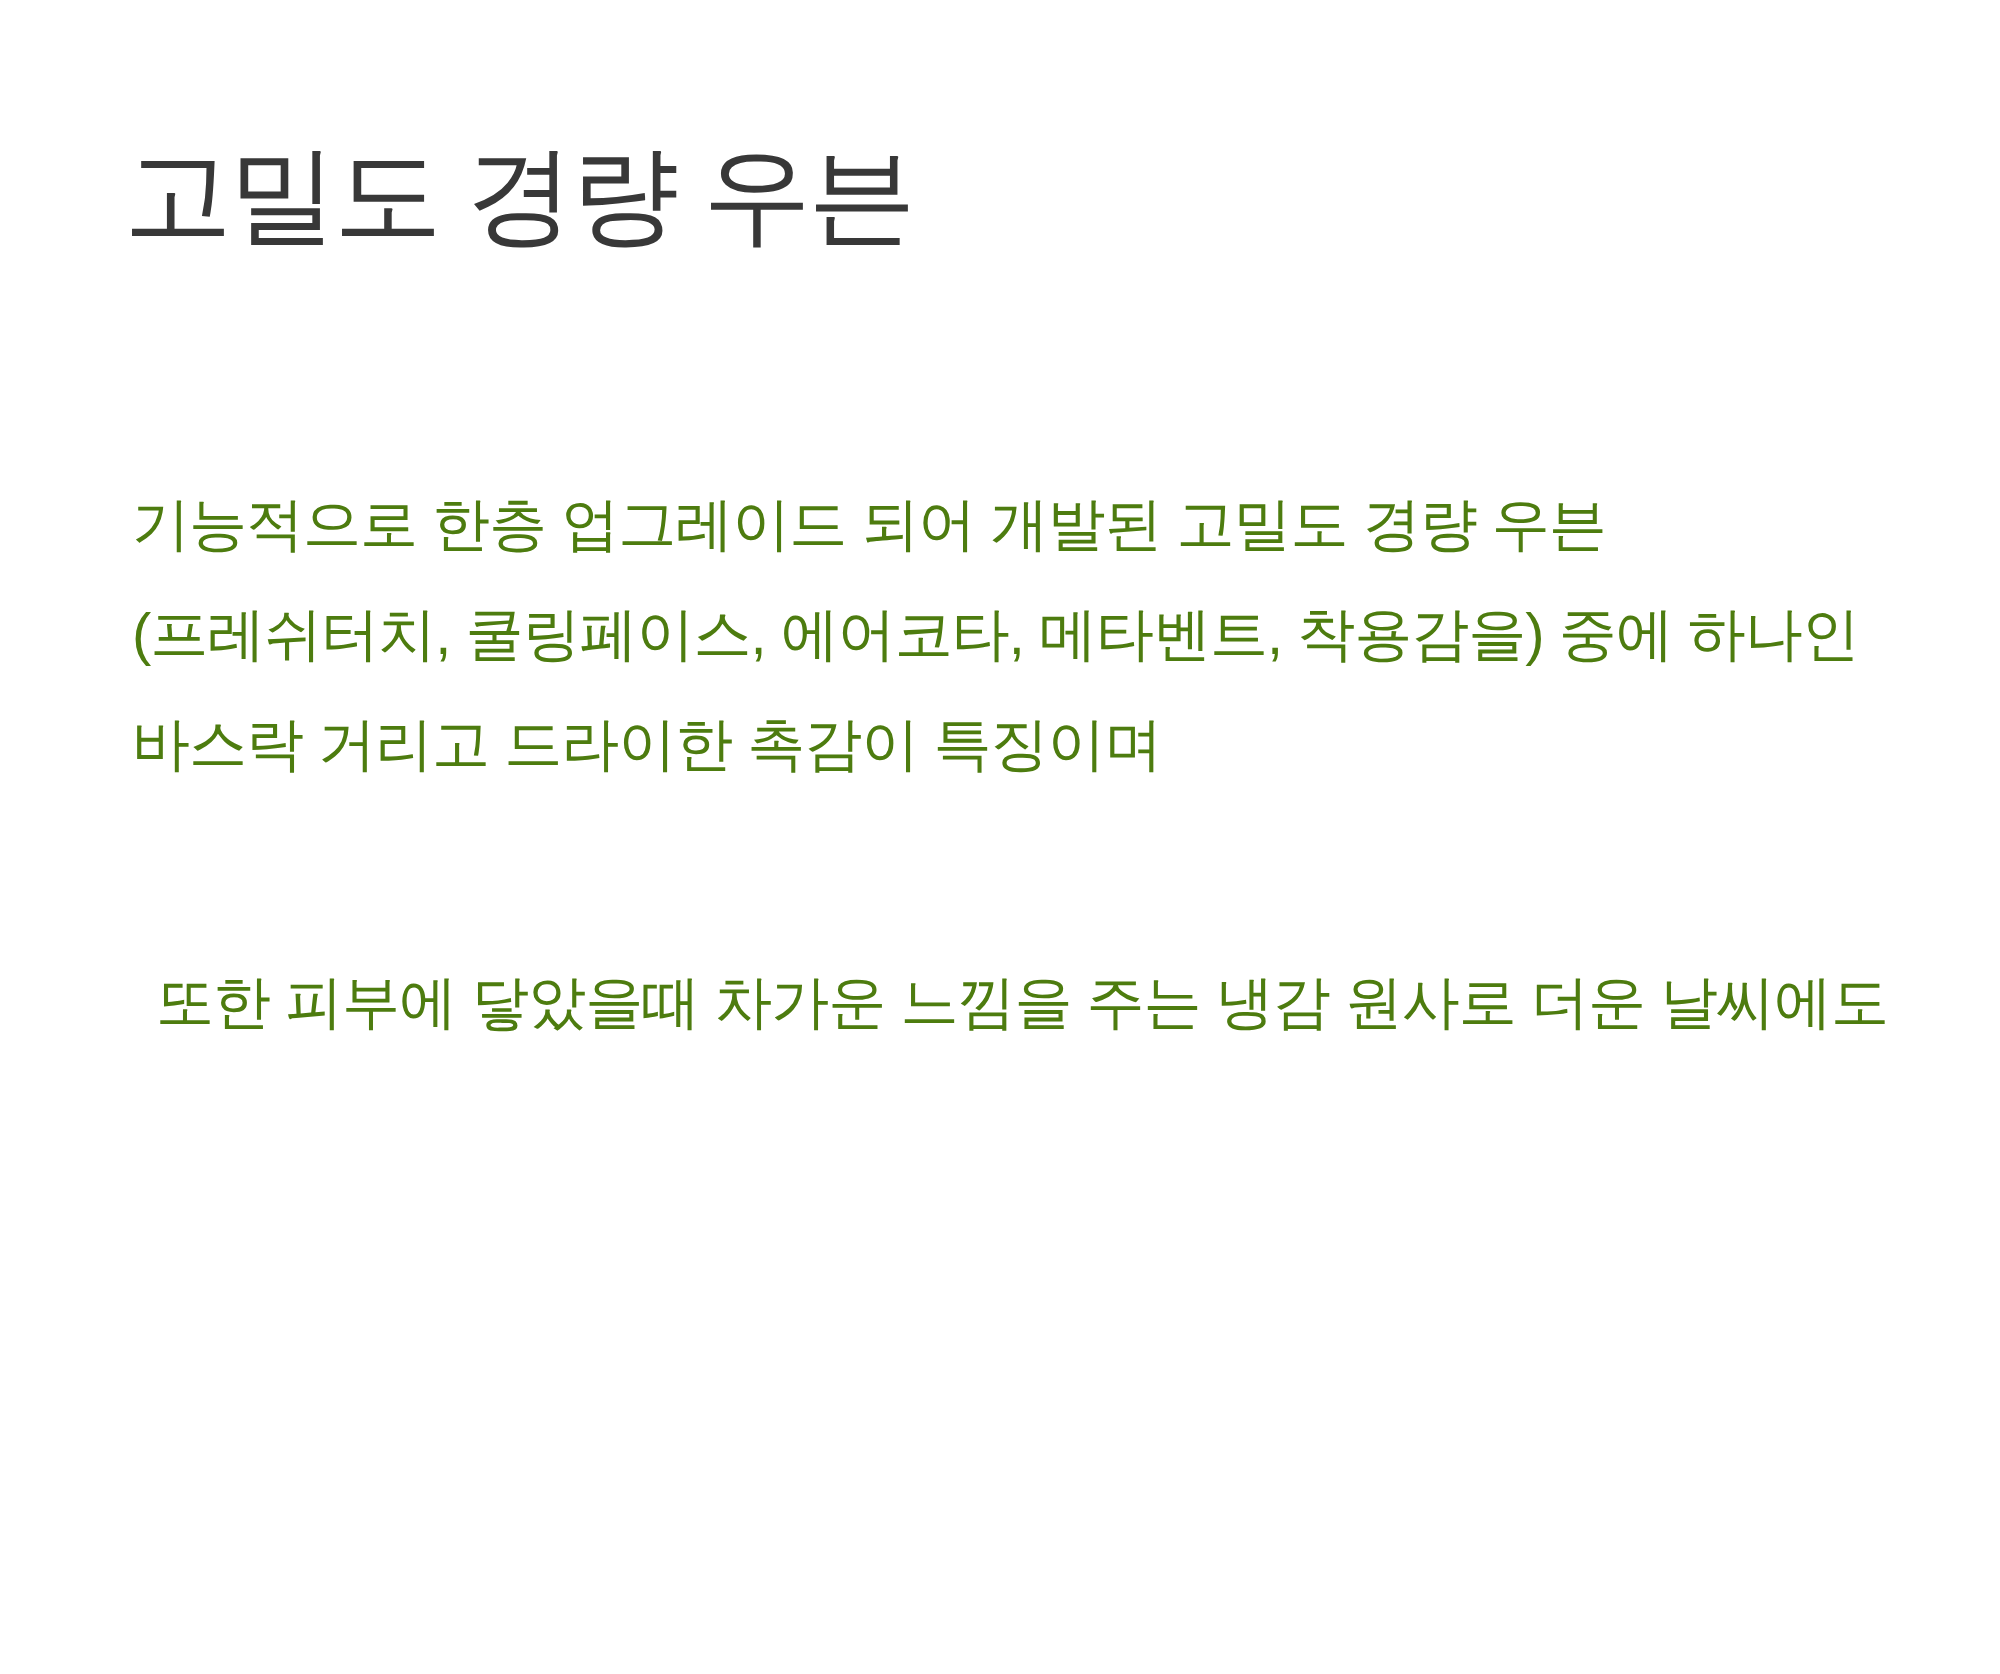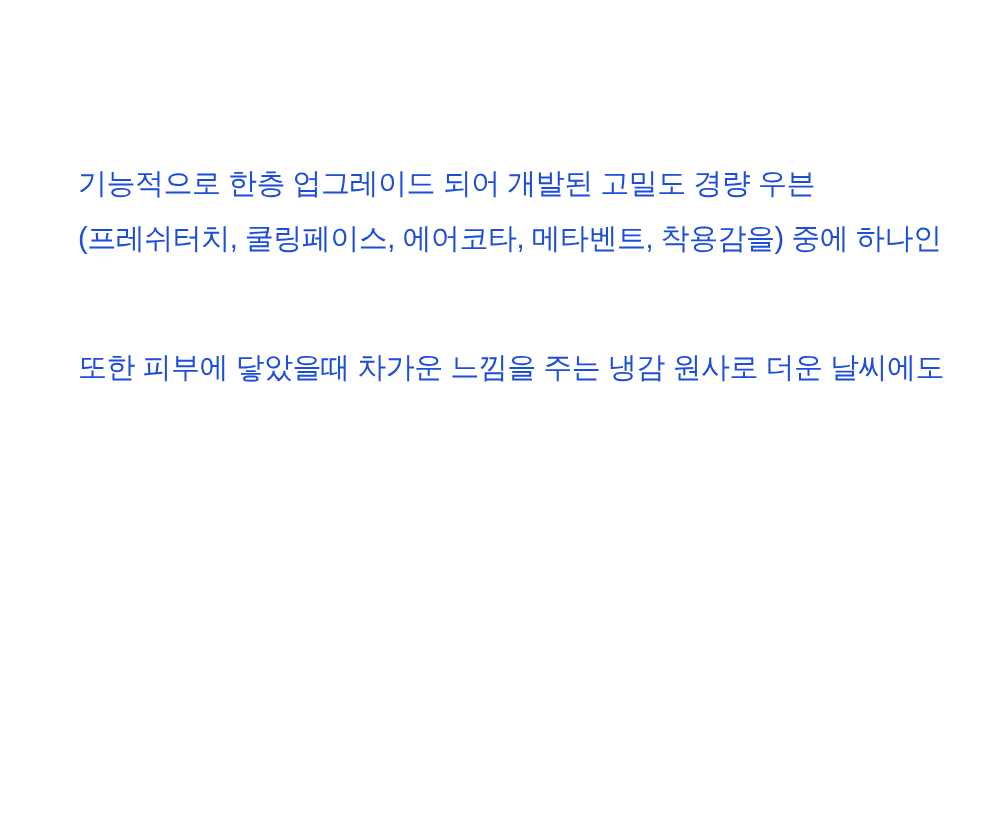--- a/index.html
+++ b/index.html
@@ -39,44 +39,48 @@
   }
   .title .t-sup {
     font-weight: 800;
     font-size: 0.72em;
     position: relative;
     top: -0.42em;
     line-height: 0;
   }
   
   .para {
-    margin: 16px;
+    margin: 4px;
     font-size: 29px;
     line-height: 55px;
     font-weight: 400;
     letter-spacing: -0.5px;
-    color: #1d4ed8;
+    color: #4d7c0f;
   }
   .para p {
     margin: 0;
     white-space: nowrap;
   }
   .para-1 { margin-top: 98px; }
-  .para-2 { margin-top: 74px; }
+  .para-2 { margin-top: 74px; text-align: center; }
 </style>
 </head>
 <body>
 
 <div class="page">
 
   <h1 class="title">
+    <span class="t-line">
+      <span>고밀도 경량 우븐</span>
+    </span>
   </h1>
 
   <div class="para para-1">
     <p>기능적으로 한층 업그레이드 되어 개발된 고밀도 경량 우븐</p>
     <p>(프레쉬터치, 쿨링페이스, 에어코타, 메타벤트, 착용감을) 중에 하나인</p>
+    <p>바스락 거리고 드라이한 촉감이 특징이며</p>
   </div>
 
   <div class="para para-2">
     <p>또한 피부에 닿았을때 차가운 느낌을 주는 냉감 원사로 더운 날씨에도</p>
   </div>
 
 </div>
 
 </body></html>

